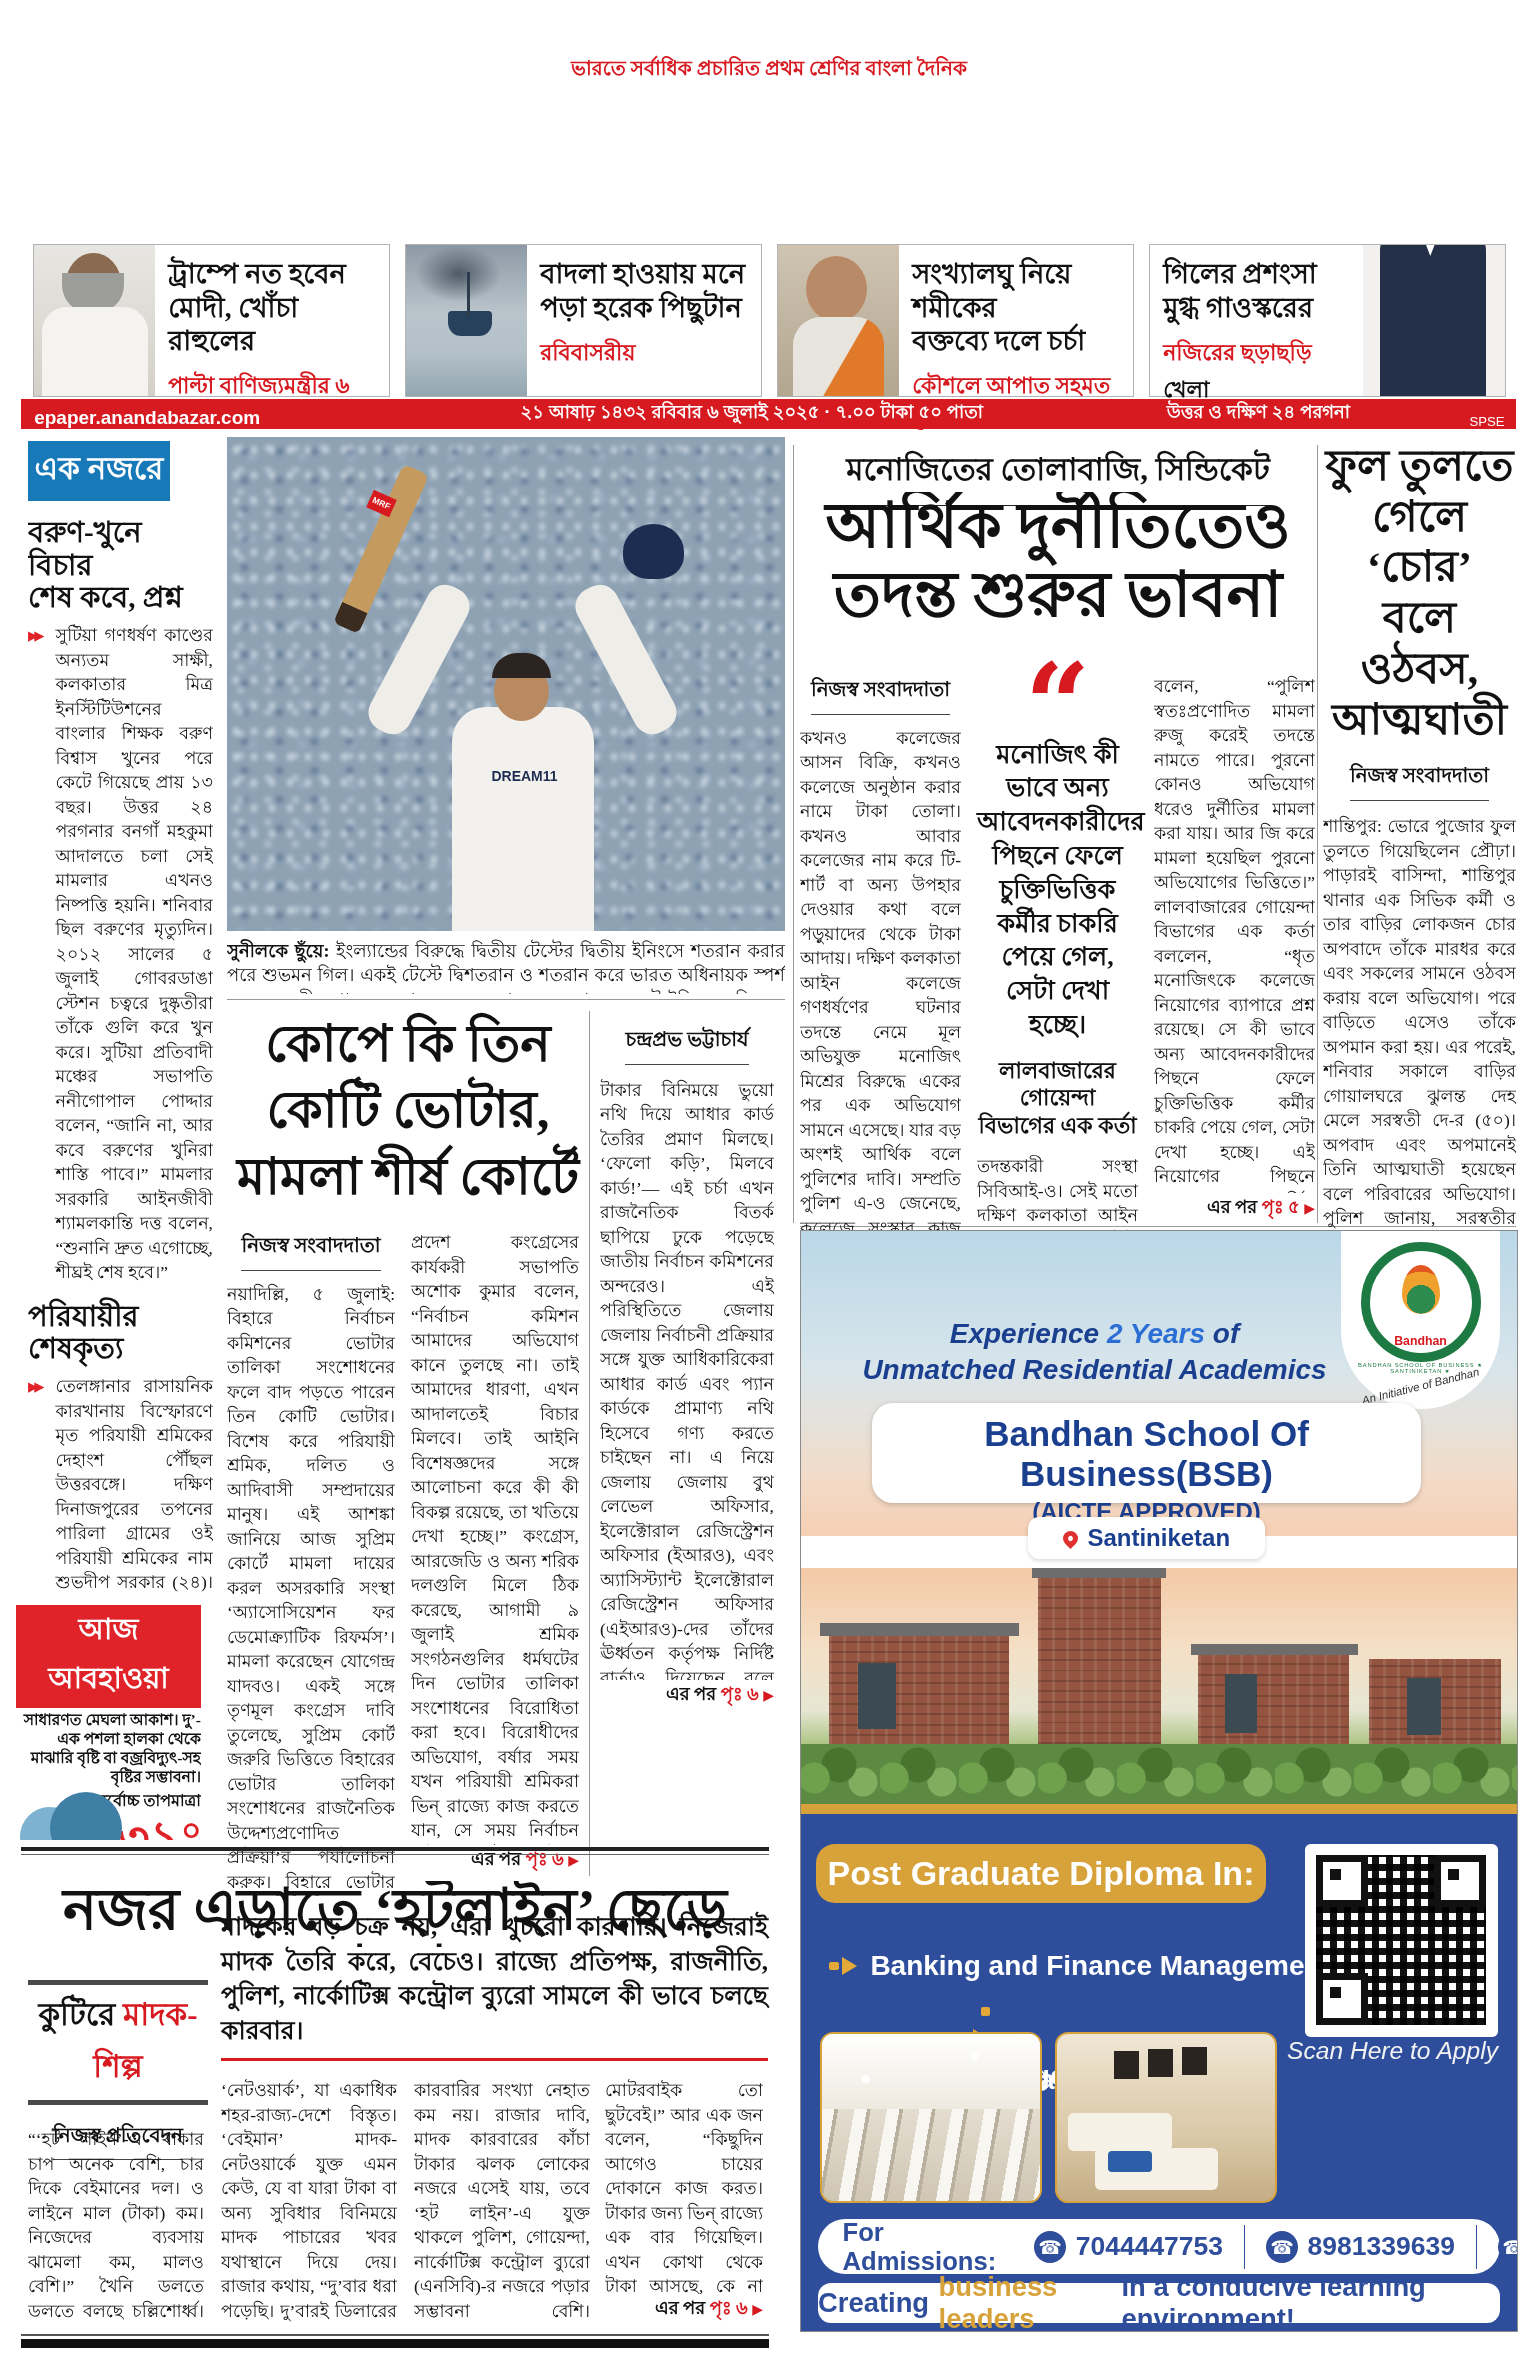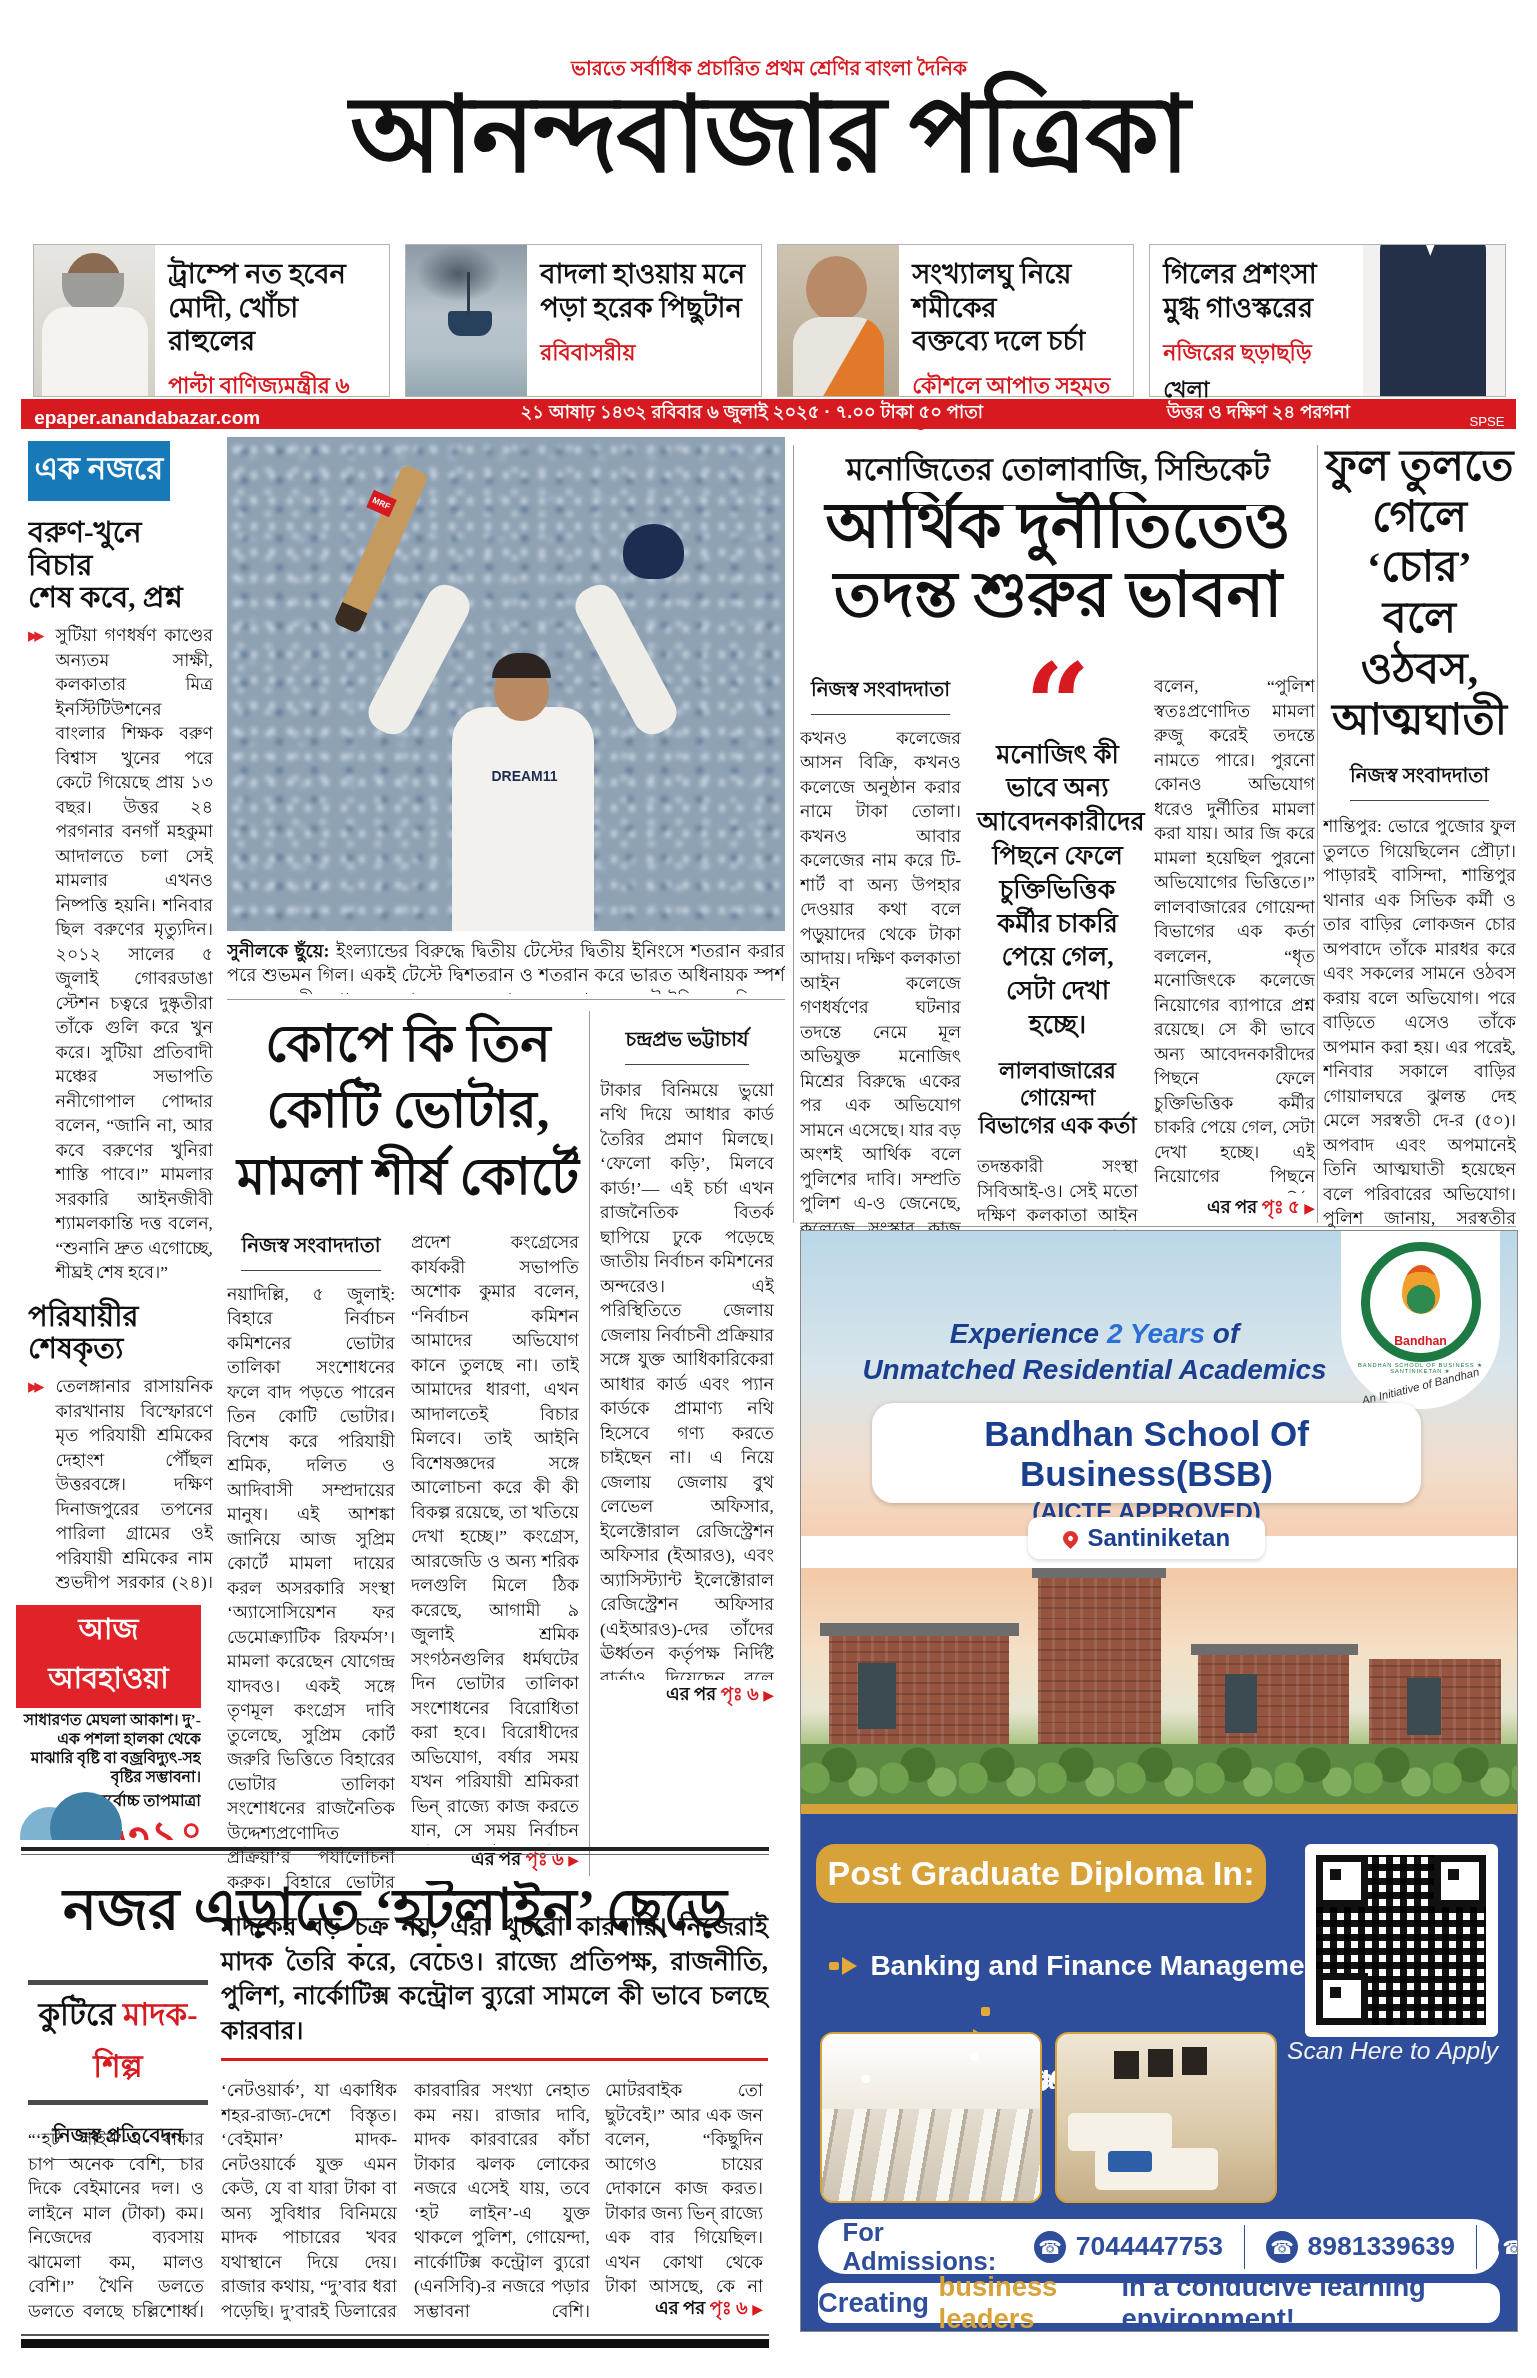--- a/index.html
+++ b/index.html
@@ -113,21 +113,20 @@
   .ph-ic{width:32px;height:32px;border-radius:50%;background:#2e4d9b;color:#fff;font-size:19px;display:flex;align-items:center;justify-content:center;font-family:"DejaVu Sans",sans-serif;}
   .ad-bottom{position:absolute;background:#fff;border-radius:13.2px;display:flex;align-items:center;justify-content:center;font-family:"Liberation Sans",sans-serif;font-weight:700;font-size:27.4px;color:#2e4d9b;}
   .ad-bottom .gold{color:#d8a23b;margin:0 9.5px;}
 </style>
 </head>
 <body>
 
 <div class="page">
 
   <div class="abs tagline" style="top:53px;left:0;">ভারতে সর্বাধিক প্রচারিত প্রথম শ্রেণির বাংলা দৈনিক</div>
-  <div class="abs mast-title" style="top:83px;left:0;">আনন্দবাজার পত্রিকা</div>
 
   <div class="abs teaser" style="left:33px;top:244px;width:355px;height:151px;">
     <div class="t-img" style="background:linear-gradient(180deg,#e8e6e2,#d4d0c9);">
       <span class="avatar-head" style="left:32px;top:7.6px;width:55px;height:61px;background:#8a6a50;"></span>
       <span class="abs" style="left:28px;top:28px;width:62px;height:40px;background:#9c9c98;border-radius:0 0 28px 28px;"></span>
       <span class="abs" style="left:7.6px;top:62px;width:106px;height:89px;background:#f4f3f0;border-radius:24.6px 24.6px 0 0;"></span>
     </div>
     <div class="t-txt">
       <div class="t-title prewrap">ট্রাম্পে নত হবেন
 মোদী, খোঁচা রাহুলের</div>

